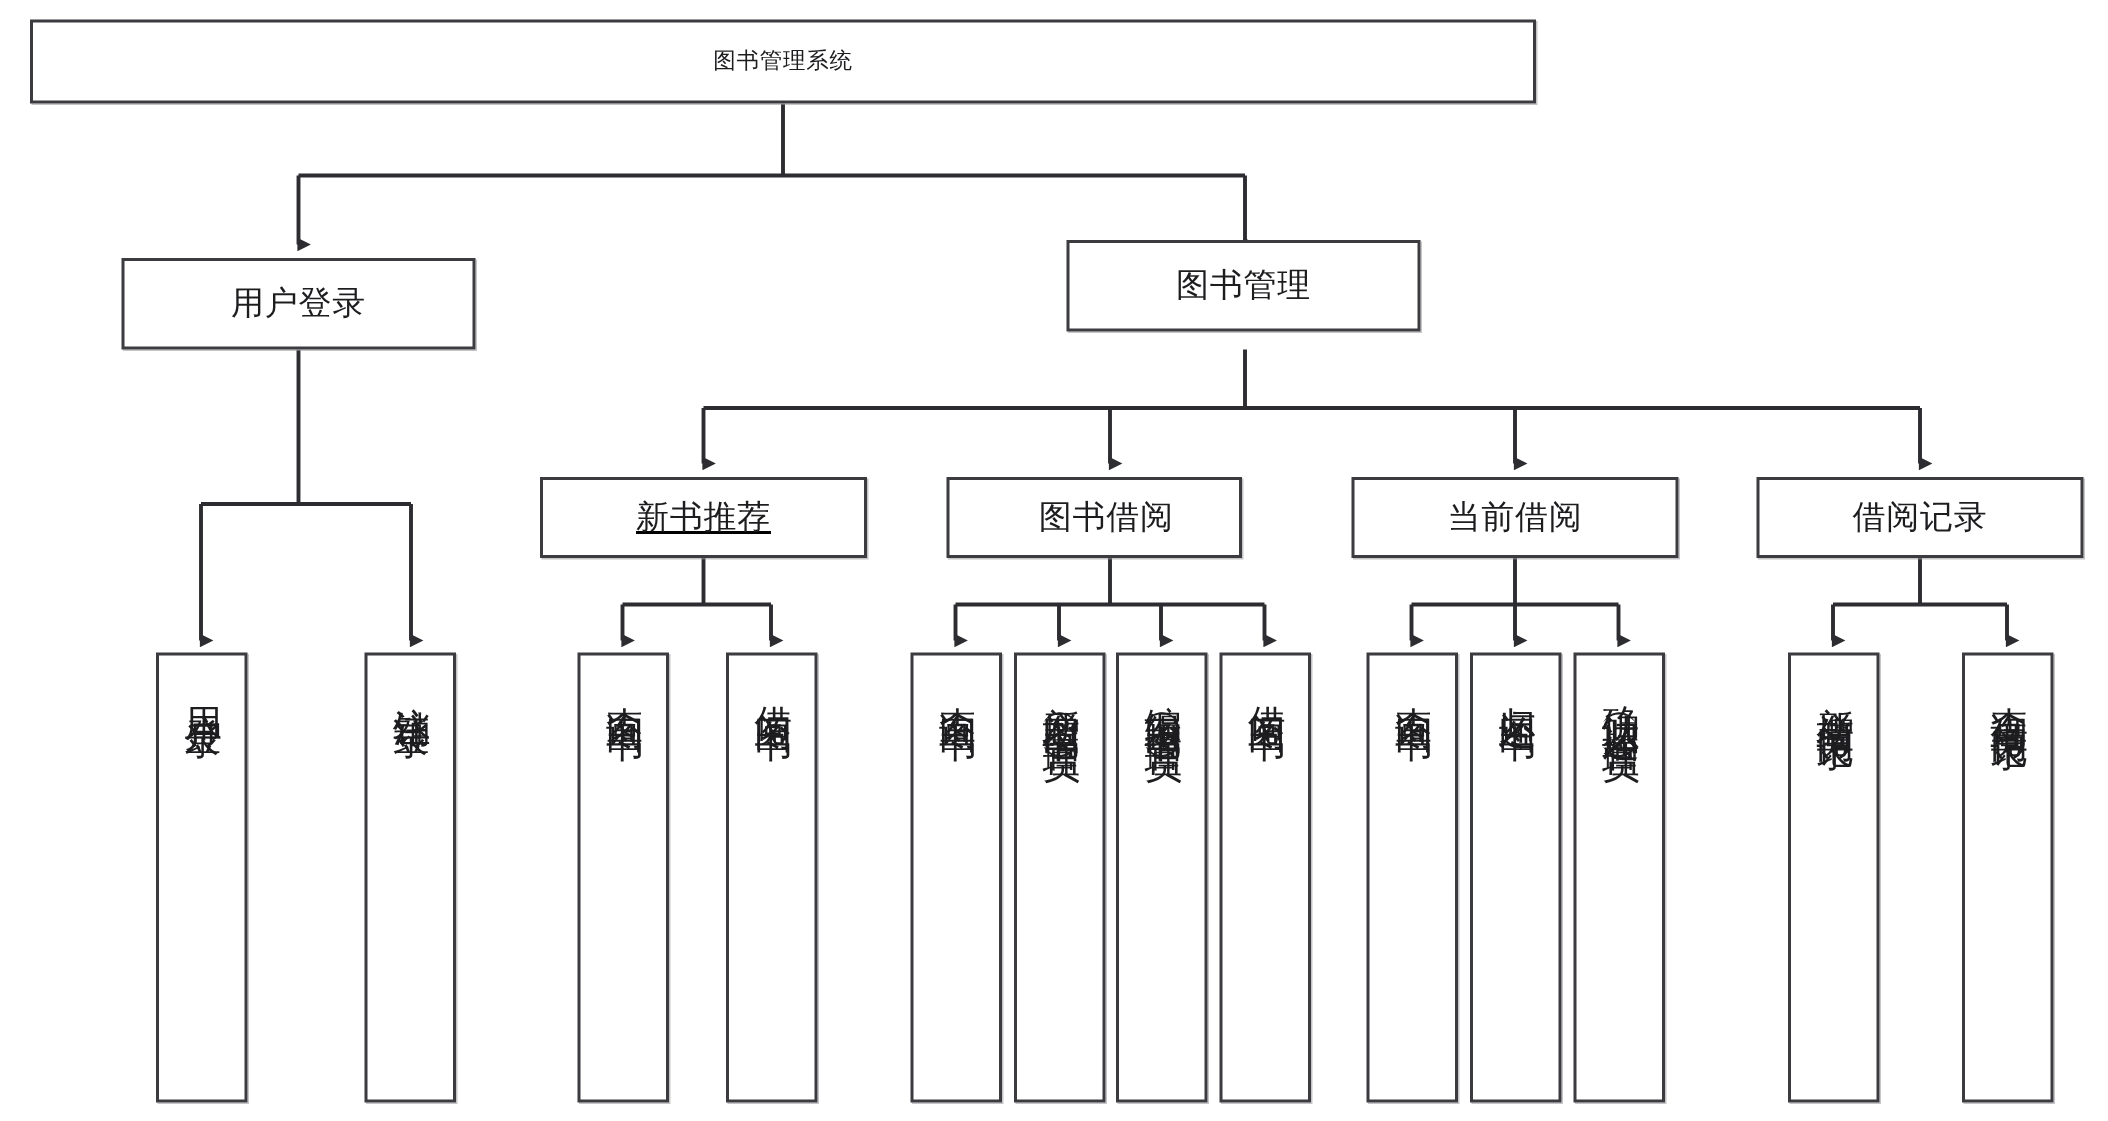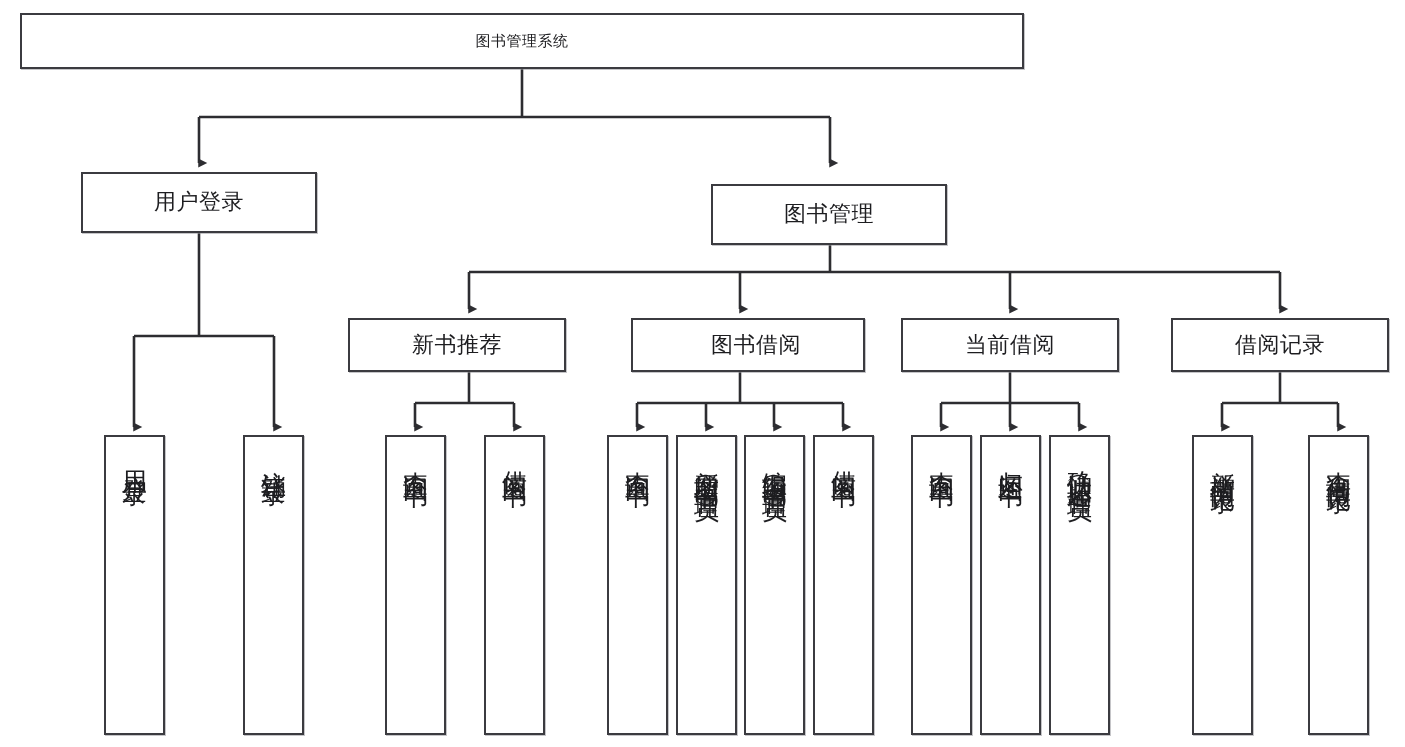--- a/index.html
+++ b/index.html
@@ -130,28 +130,28 @@
     </g>
   </svg>
 
   <div class="node root horizontal" style="left:20px; top:13px; width:1004px; height:56px;">
     <span class="node-label">图书管理系统</span>
   </div>
 
   <div class="node horizontal" style="left:81px; top:172px; width:236px; height:61px;">
     <span class="node-label">用户登录</span>
   </div>
-  <div class="node horizontal" style="left:711px; top:184px; width:236px; height:61px;">
+  <div class="node horizontal" style="left:711px; top:160px; width:236px; height:61px;">
     <span class="node-label">图书管理</span>
   </div>
 
-  <div class="node horizontal" style="left:348px; top:318px; width:218px; height:54px;">
+  <div class="node horizontal" style="left:360px; top:318px; width:218px; height:54px;text-decoration:underline;">
     <span class="node-label">新书推荐</span>
   </div>
-  <div class="node horizontal" style="left:631px; top:318px; width:234px; height:54px;padding-left:16px;">
+  <div class="node horizontal" style="left:631px; top:318px; width:197px; height:54px;padding-left:16px;">
     <span class="node-label">图书借阅</span>
   </div>
   <div class="node horizontal" style="left:1171px; top:318px; width:218px; height:54px;">
     <span class="node-label">借阅记录</span>
   </div>
   <div class="node horizontal" style="left:901px; top:318px; width:218px; height:54px;">
     <span class="node-label">当前借阅</span>
   </div>
 
   <div class="node vertical" style="left:104px; top:435px; width:61px; height:300px;">

